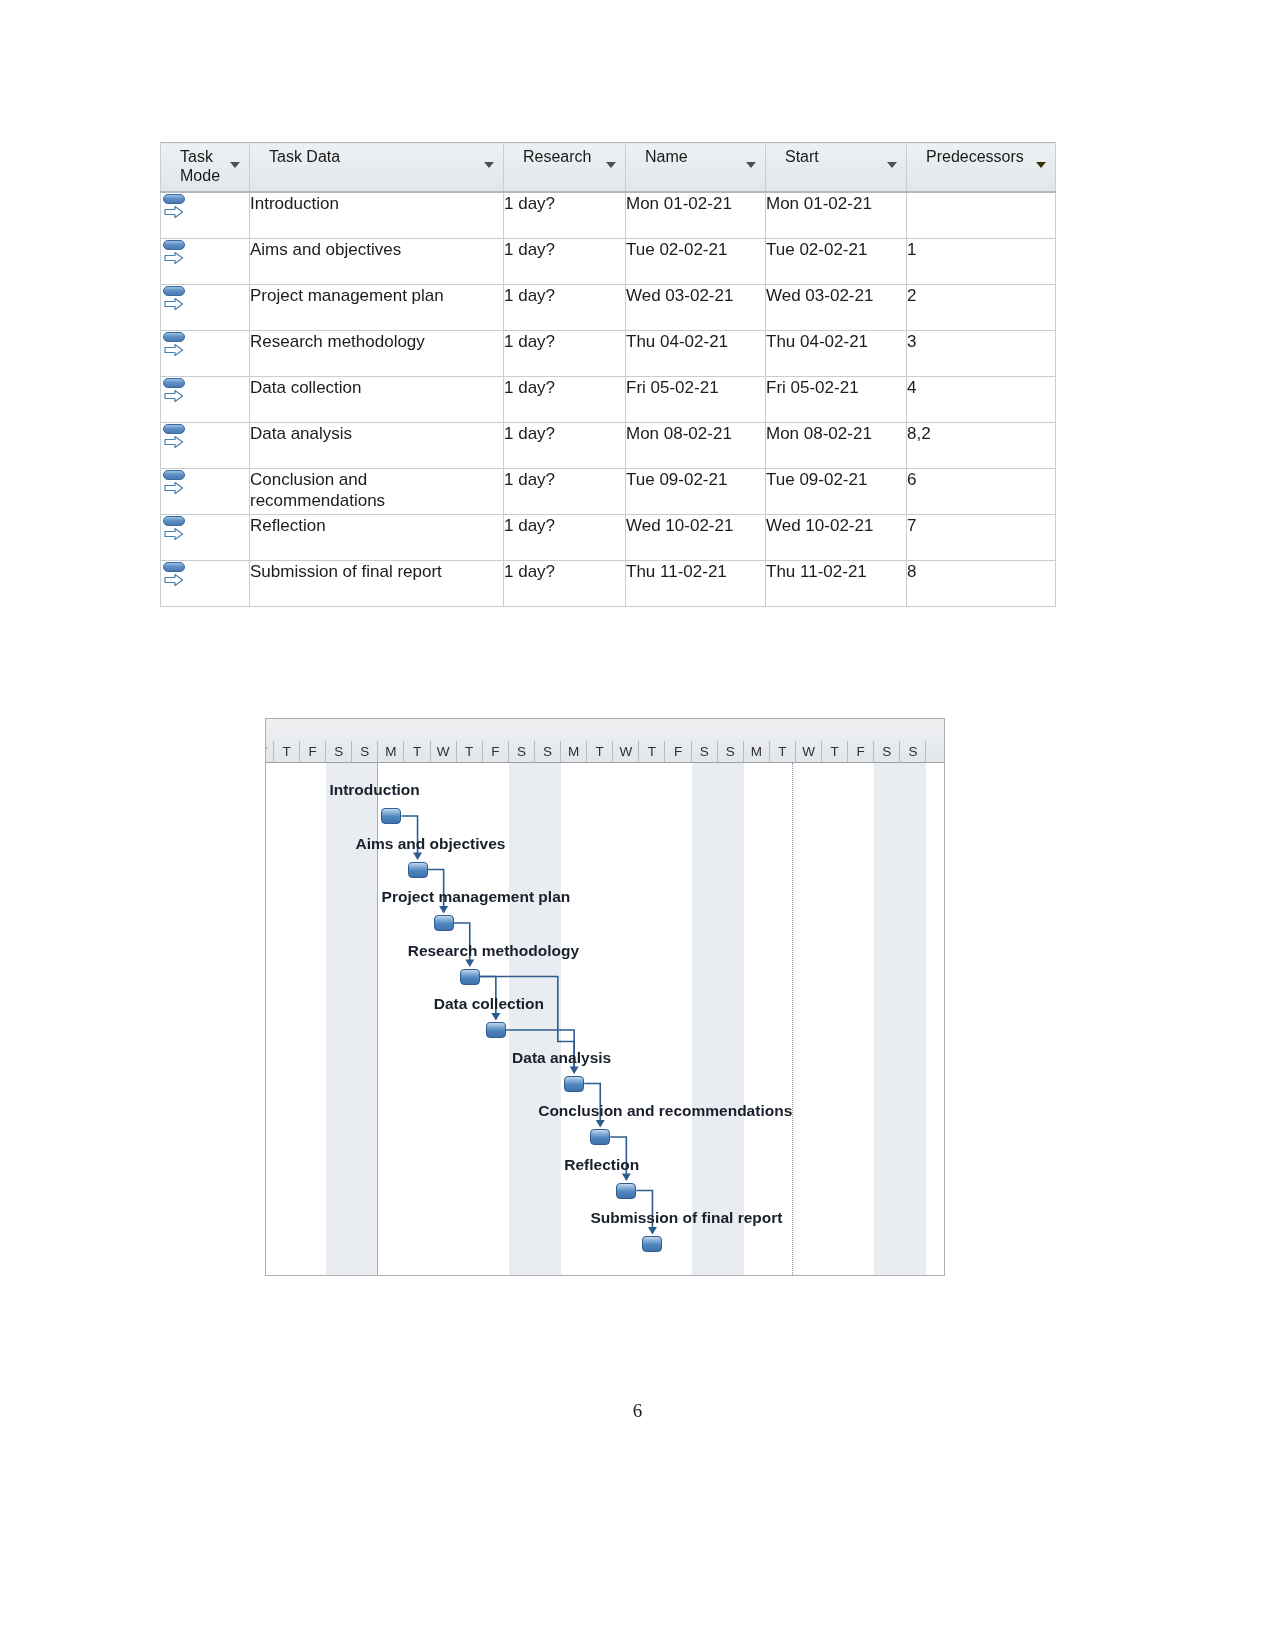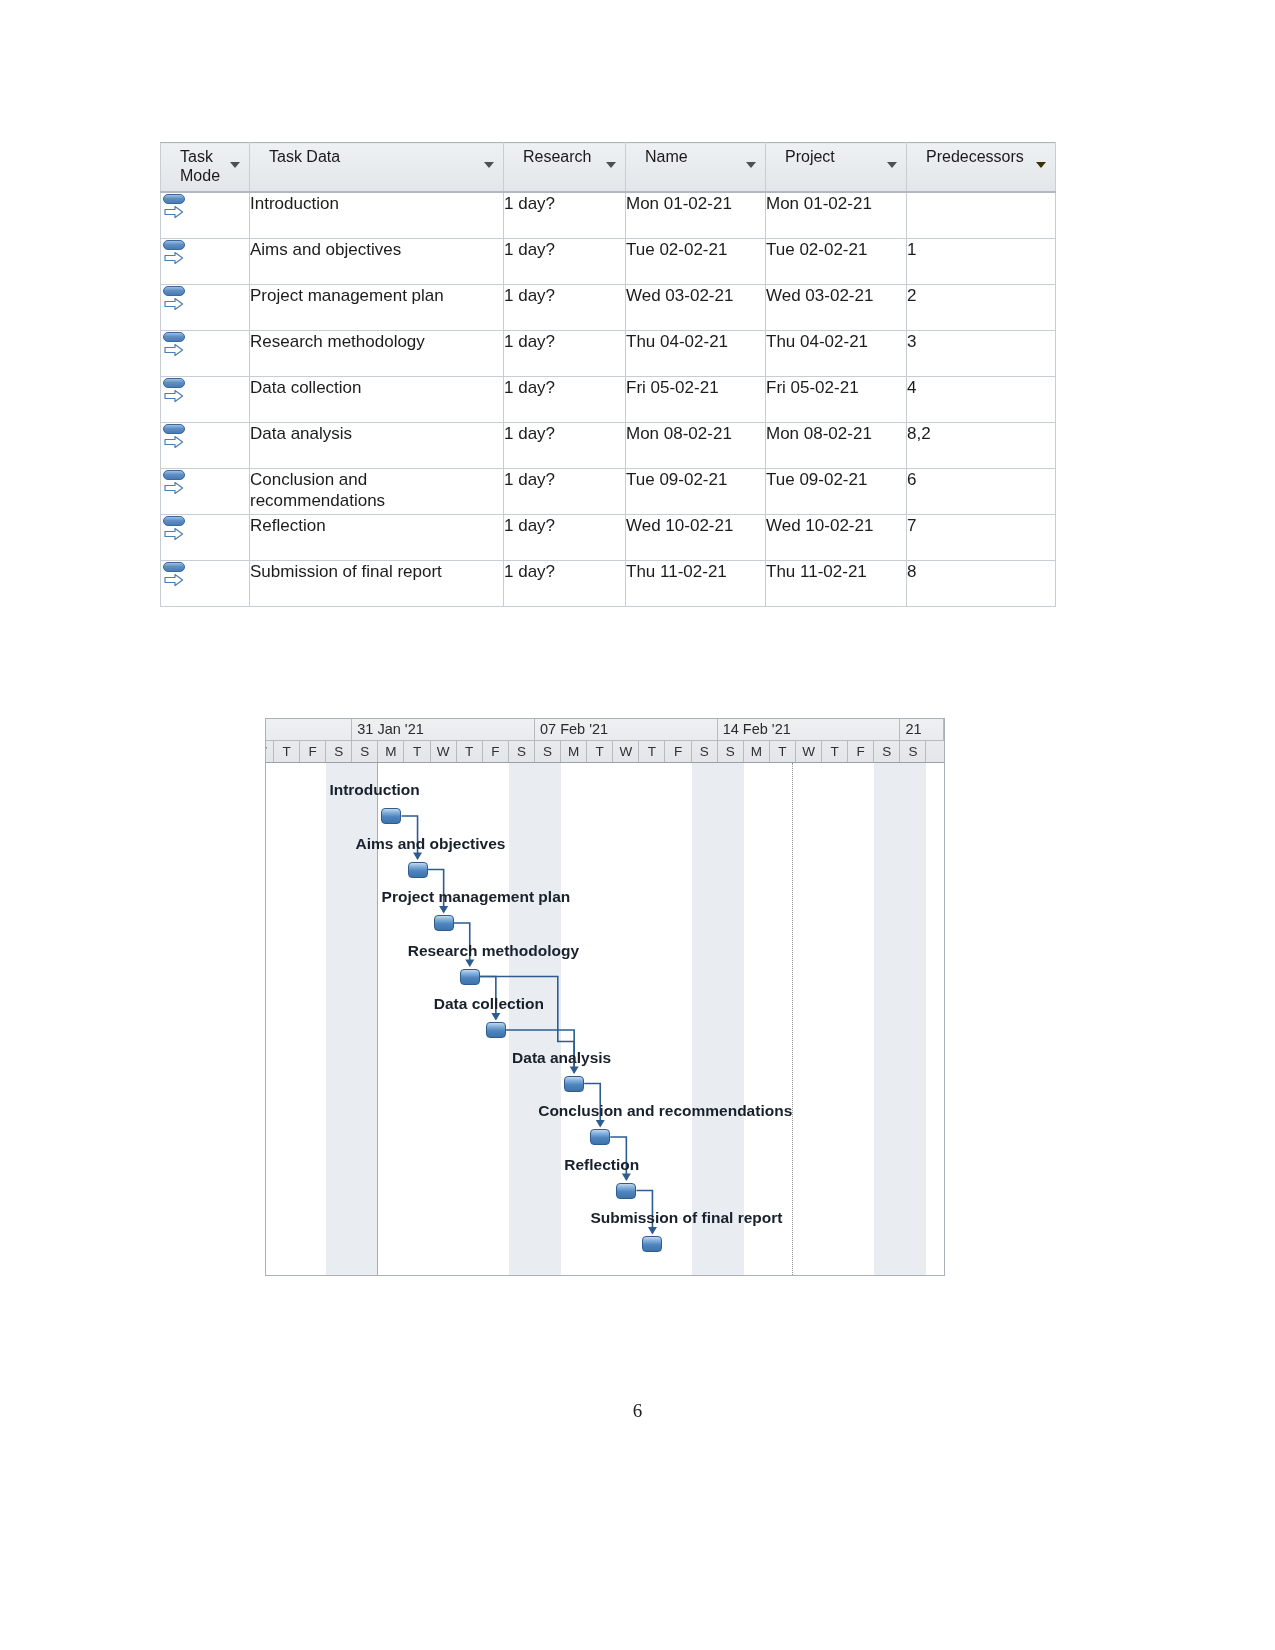--- a/index.html
+++ b/index.html
@@ -264,21 +264,21 @@
         </th>
         <th>
           <span class="th-inner">Research</span>
           <span class="filter-arrow"></span>
         </th>
         <th>
           <span class="th-inner">Name</span>
           <span class="filter-arrow"></span>
         </th>
         <th>
-          <span class="th-inner">Project</span>
+          <span class="th-inner">Start</span>
           <span class="filter-arrow"></span>
         </th>
         <th class="col-pred">
           <span class="th-inner">Predecessors</span>
           <span class="filter-arrow"></span>
         </th>
       </tr>
     </thead>
     <tbody id="task-table-body">
         <tr class="row-h-1">
@@ -370,27 +370,20 @@
           <td class="cell shade"><span>Thu 11-02-21</span></td>
           <td class="cell shade"><span>Thu 11-02-21</span></td>
           <td class="cell c-pred-cell"><span>8</span></td>
         </tr>
       </tbody>
   </table>
 </div>
 
 <div id="gantt">
   <div id="gantt-header">
-    <div class="tl-week-row" id="tl-week-row">
-        <div class="tl-week" style="left: 86.3px; width: 182.7px;">31 Jan '21</div>
-        <div class="tl-week" style="left: 269px; width: 182.7px;">07 Feb '21</div>
-        <div class="tl-week" style="left: 451.7px; width: 182.7px;">14 Feb '21</div>
-        <div class="tl-week" style="left: 634.4px; width: 43.6px;">21</div>
-        <div class="tl-week" style="left: 0px; width: 86.3px;"></div>
-      </div>
     <div class="tl-day-row" id="tl-day-row">
         <div class="tl-day" style="left: -18.1px; width: 26.1px;">W</div>
         <div class="tl-day" style="left: 8px; width: 26.1px;">T</div>
         <div class="tl-day" style="left: 34.1px; width: 26.1px;">F</div>
         <div class="tl-day" style="left: 60.2px; width: 26.1px;">S</div>
         <div class="tl-day" style="left: 86.3px; width: 26.1px;">S</div>
         <div class="tl-day" style="left: 112.4px; width: 26.1px;">M</div>
         <div class="tl-day" style="left: 138.5px; width: 26.1px;">T</div>
         <div class="tl-day" style="left: 164.6px; width: 26.1px;">W</div>
         <div class="tl-day" style="left: 190.7px; width: 26.1px;">T</div>

